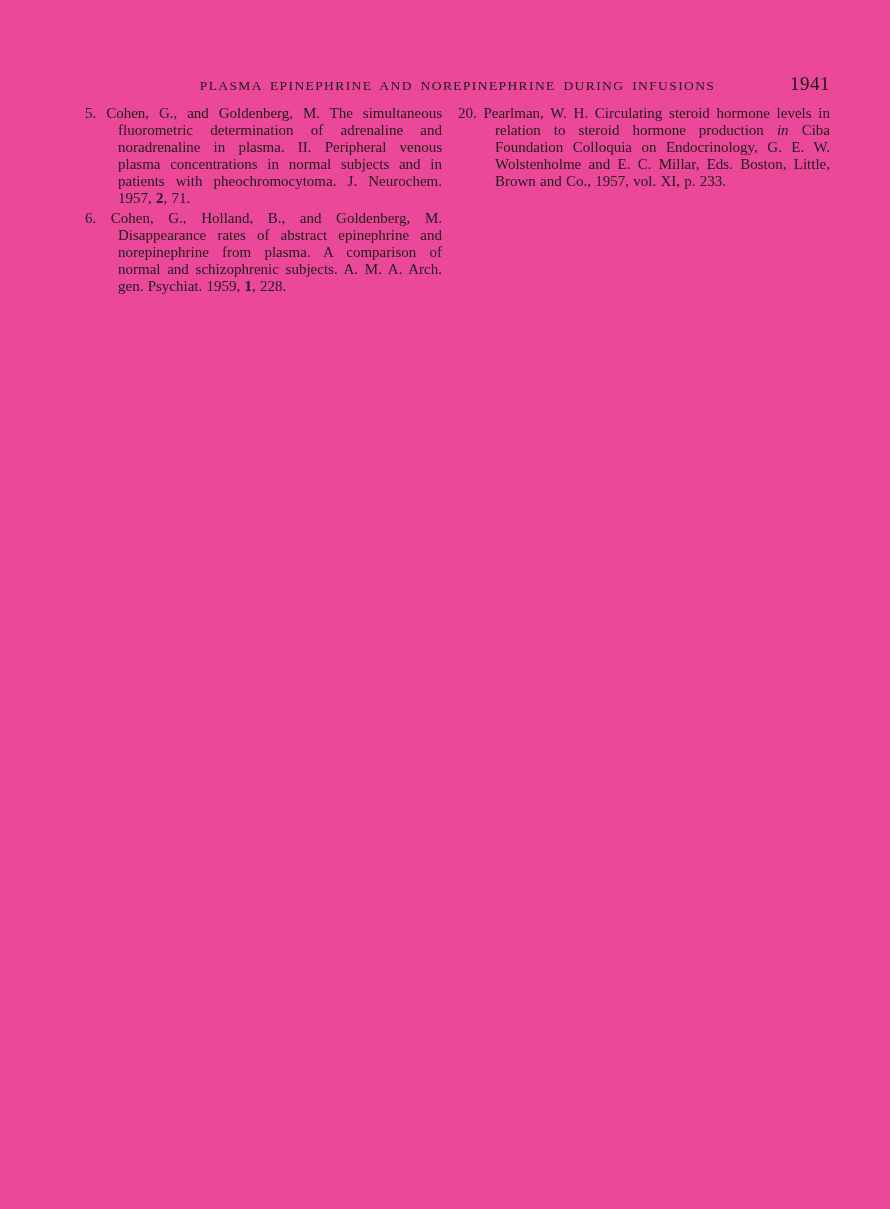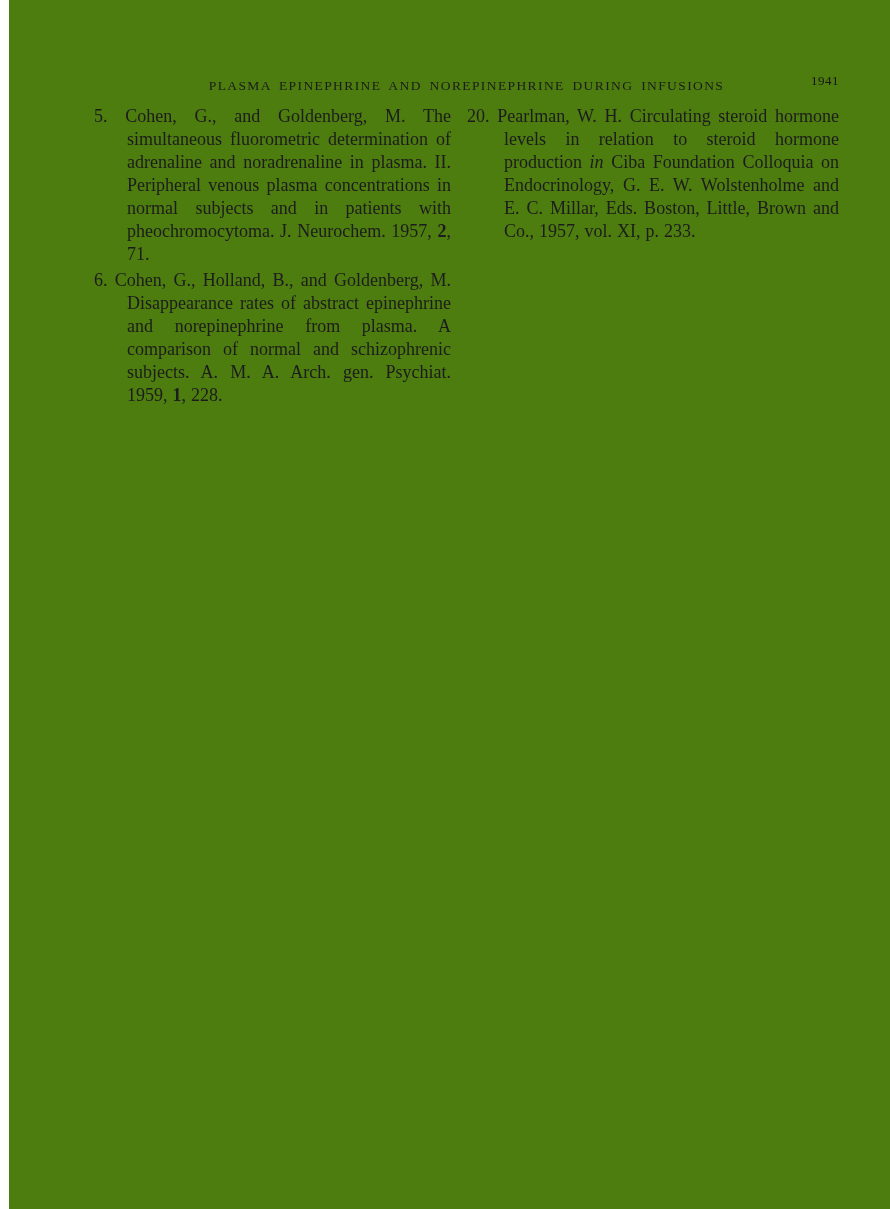--- a/index.html
+++ b/index.html
@@ -11,22 +11,21 @@
     height: 1209px;
     background: #ffffff;
     position: relative;
     overflow: hidden;
     font-family: "Liberation Serif", serif;
     color: #1c1c1c;
   }
   .page {
     position: absolute;
     inset: 0;
-    background: #4d7c0f;
-    margin-left: 9px;
+    background: #ec4899;
   }
   .page-header {
     position: absolute;
     top: 76px;
     left: 85px;
     width: 745px;
     height: 22px;
   }
   .running-title {
     position: absolute;
@@ -37,21 +36,21 @@
     font-size: 13.5px;
     letter-spacing: 1.4px;
     word-spacing: 3px;
     white-space: nowrap;
     color: #1b1b1b;
   }
   .page-number {
     position: absolute;
     right: 0;
     top: -3px;
-    font-size: 13px;
+    font-size: 19px;
     letter-spacing: 0.5px;
     color: #161616;
   }
   .columns {
     position: absolute;
     top: 105px;
     left: 85px;
     width: 745px;
     display: flex;
   }
@@ -59,22 +58,22 @@
     text-align: justify;
   }
   .col-left {
     width: 357px;
     margin-right: 16px;
   }
   .col-right {
     width: 372px;
   }
   .ref {
-    font-size: 18px;
-    line-height: 23px;
+    font-size: 15px;
+    line-height: 17px;
     text-align: justify;
     margin: 0 0 3px 0;
     word-spacing: 0.5px;
   }
   .col-left .ref {
     padding-left: 33px;
     text-indent: -33px;
   }
   .col-right .ref {
     padding-left: 37px;

